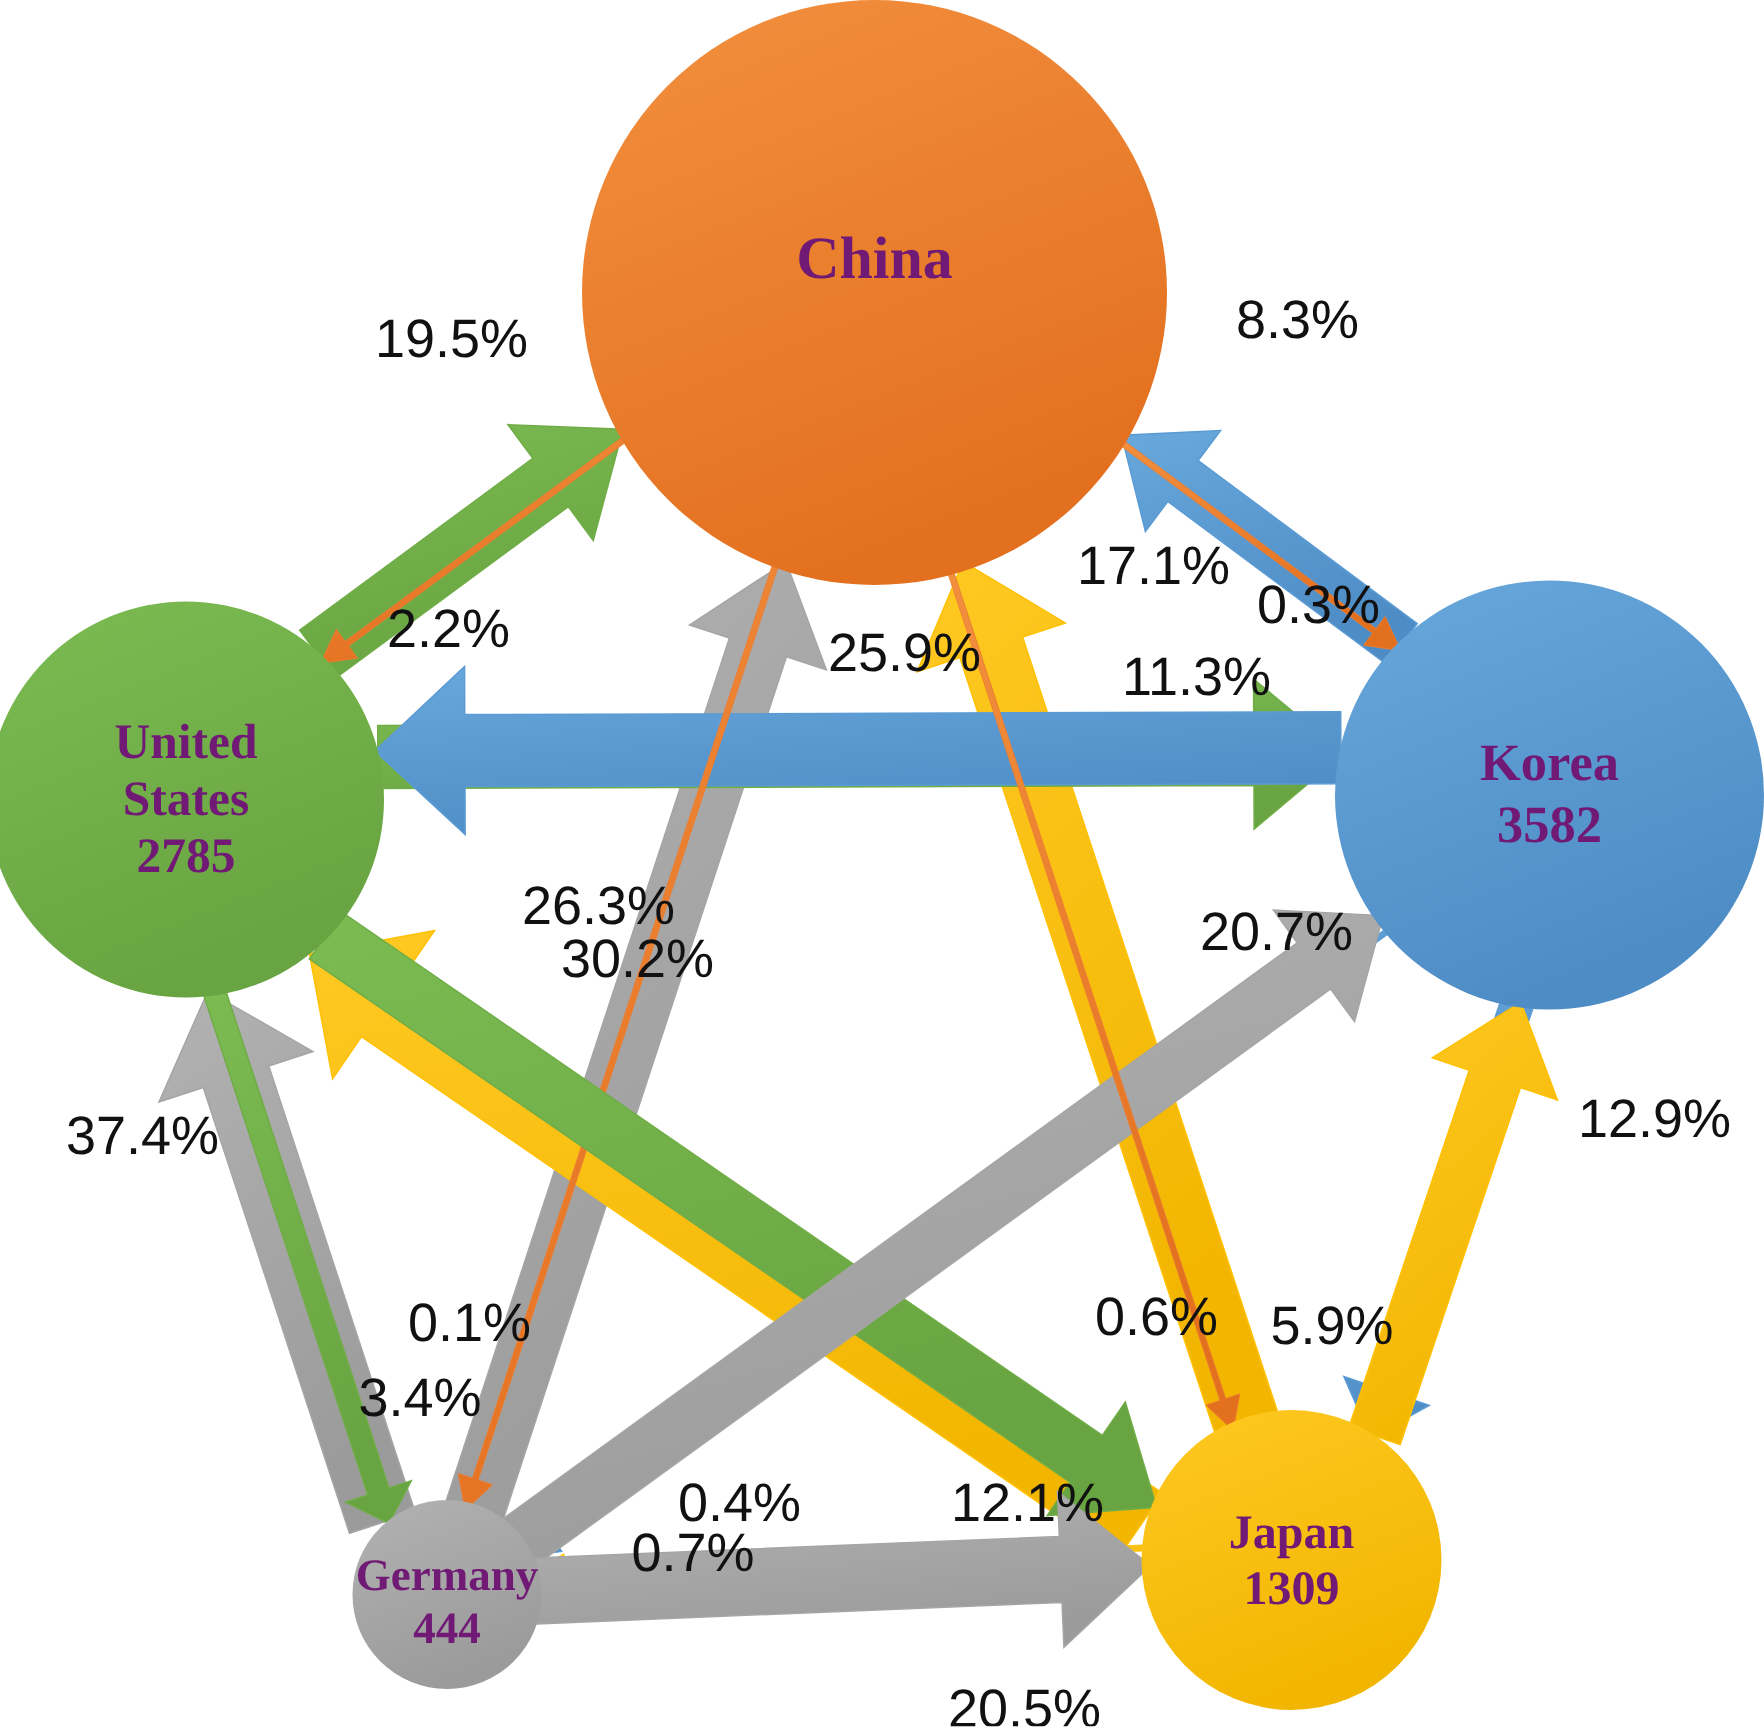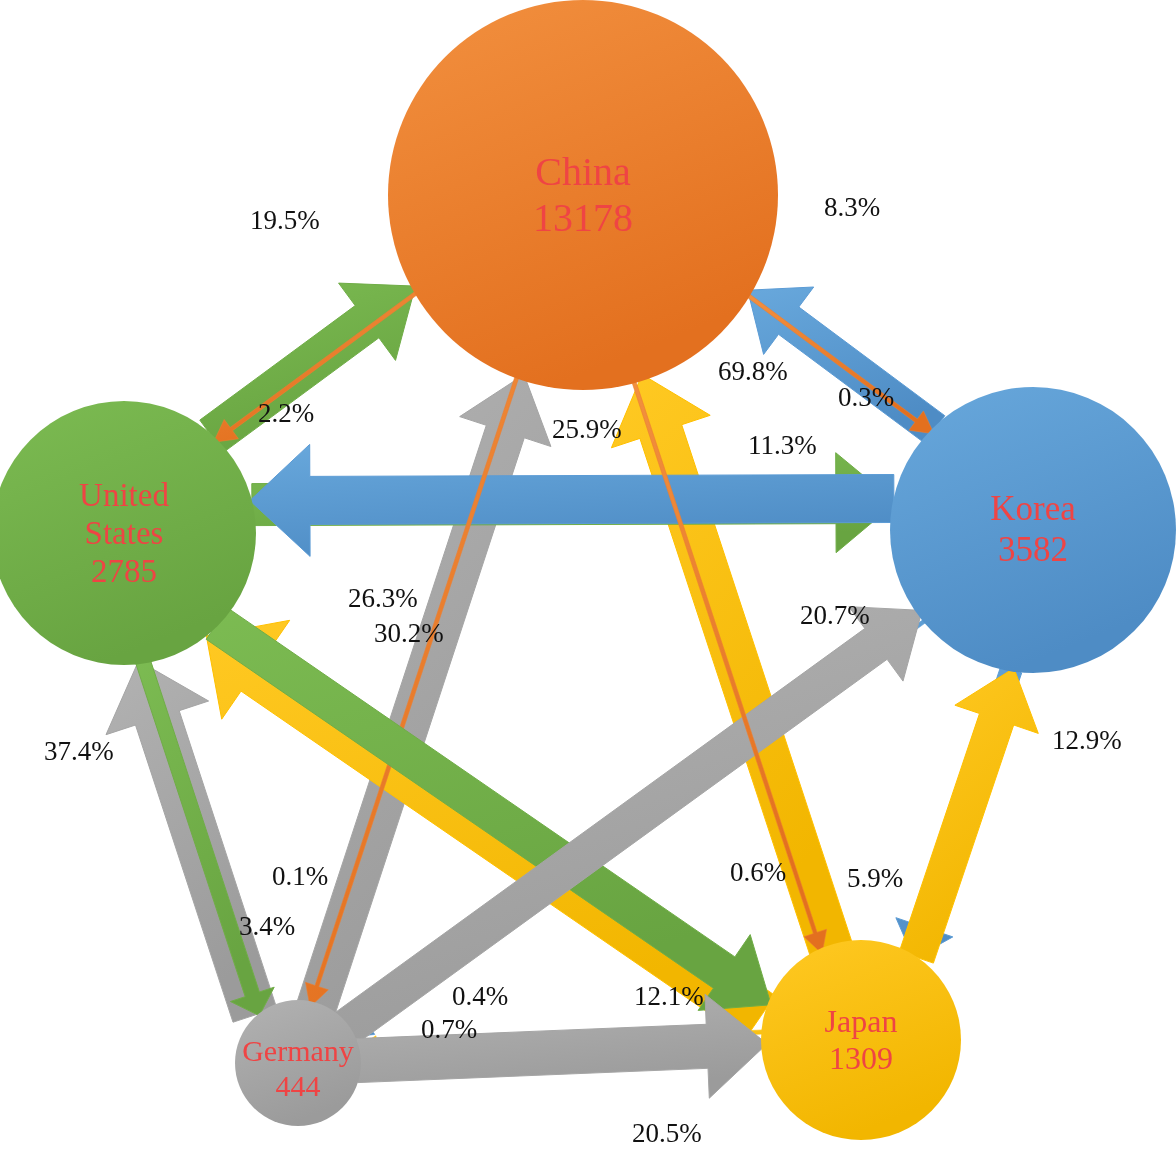--- a/index.html
+++ b/index.html
@@ -1,25 +1,25 @@
 <!DOCTYPE html>
 <html><head>
 <meta charset="utf-8">
 <style>
   html,body{margin:0;padding:0;background:#ffffff;}
   body{font-family:"Liberation Serif", serif;}
   #stage{position:relative;width:1176px;height:1151px;background:#fff;overflow:hidden;}
   #net{position:absolute;left:0;top:0;width:1176px;height:1151px;}
   .nodelabel{
-    position:absolute;text-align:center;font-weight:normal;color:#ef4444;
+    position:absolute;text-align:center;font-weight:bold;color:#701a75;
     font-family:"Liberation Serif", serif;pointer-events:none;line-height:1.16;
   }
   .pct{
-    position:absolute;font-family:Liberation Serif, serif;
-    font-size:27px;color:#111;white-space:nowrap;
+    position:absolute;font-family:Liberation Sans, sans-serif;
+    font-size:36px;color:#111;white-space:nowrap;
   }
 </style>
 </head>
 <body>
 
 <div id="stage">
   <svg id="net" viewBox="0 0 1176 1151" xmlns="http://www.w3.org/2000/svg">
     <defs>
       <linearGradient id="gOrange" x1="0" y1="0" x2="0.4" y2="1">
         <stop offset="0%" stop-color="#F2903F"></stop>
@@ -68,21 +68,20 @@
         <circle cx="583" cy="195" r="195" fill="url(#gOrange)"></circle>
         <circle cx="124" cy="533" r="132" fill="url(#gGreen)"></circle>
         <circle cx="1033" cy="530" r="143" fill="url(#gBlue)"></circle>
         <circle cx="861" cy="1040" r="100" fill="url(#gYellow)"></circle>
         <circle cx="298" cy="1063" r="63" fill="url(#gGrey)"></circle>
       </g>
   </svg>
   <div id="labels">
       <div class="nodelabel" style="left: 388px; width: 390px; font-size: 40px; top: 148.6px;">
         <div>China</div>
-        <div>13178</div>
       </div>
       <div class="nodelabel" style="left: -8px; width: 264px; font-size: 33px; top: 475.58px;">
         <div>United</div>
         <div>States</div>
         <div>2785</div>
       </div>
       <div class="nodelabel" style="left: 890px; width: 286px; font-size: 35px; top: 489.4px;">
         <div>Korea</div>
         <div>3582</div>
       </div>
@@ -94,21 +93,21 @@
         <div>Germany</div>
         <div>444</div>
       </div>
     </div>
   <div id="pcts">
       <span class="pct" style="left: 250px; top: 205px;">19.5%</span>
       <span class="pct" style="left: 258px; top: 398px;">2.2%</span>
       <span class="pct" style="left: 824px; top: 192px;">8.3%</span>
       <span class="pct" style="left: 838px; top: 382px;">0.3%</span>
       <span class="pct" style="left: 552px; top: 414px; text-align: center;">25.9%</span>
-      <span class="pct" style="left: 718px; top: 356px;">69.8%</span>
+      <span class="pct" style="left: 718px; top: 356px;">17.1%</span>
       <span class="pct" style="left: 748px; top: 430px;">11.3%</span>
       <span class="pct" style="left: 348px; top: 583px; text-align: right;">26.3%</span>
       <span class="pct" style="left: 374px; top: 618px;">30.2%</span>
       <span class="pct" style="left: 16px; top: 736px; margin-left: 28px;">37.4%</span>
       <span class="pct" style="left: 272px; top: 861px;">0.1%</span>
       <span class="pct" style="left: 239px; top: 911px;">3.4%</span>
       <span class="pct" style="left: 452px; top: 981px;">0.4%</span>
       <span class="pct" style="left: 421px; top: 1014px; text-align: center;">0.7%</span>
       <span class="pct" style="left: 594px; top: 981px; margin-left: 40px;">12.1%</span>
       <span class="pct" style="left: 800px; top: 600px;">20.7%</span>

